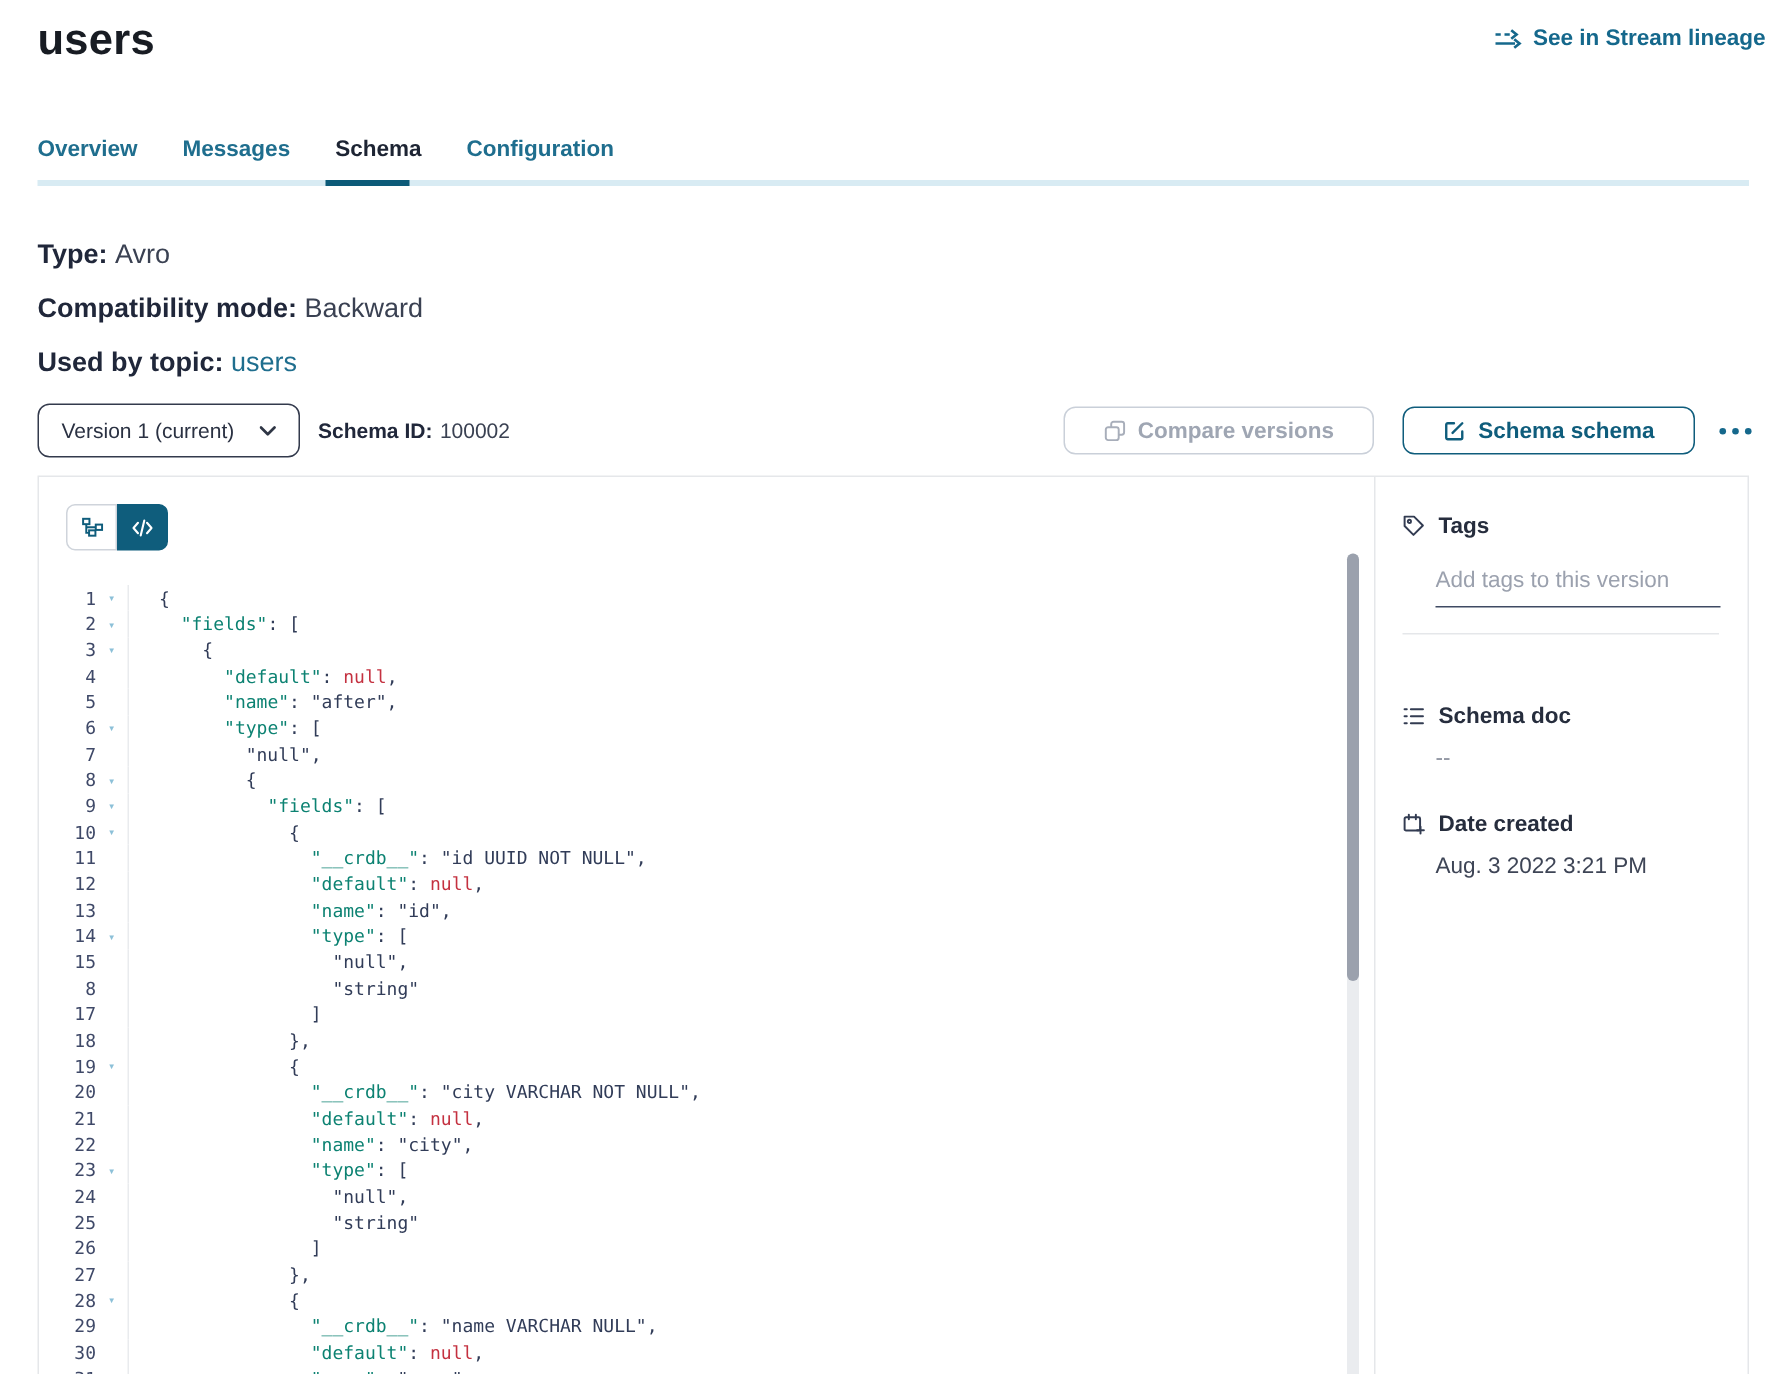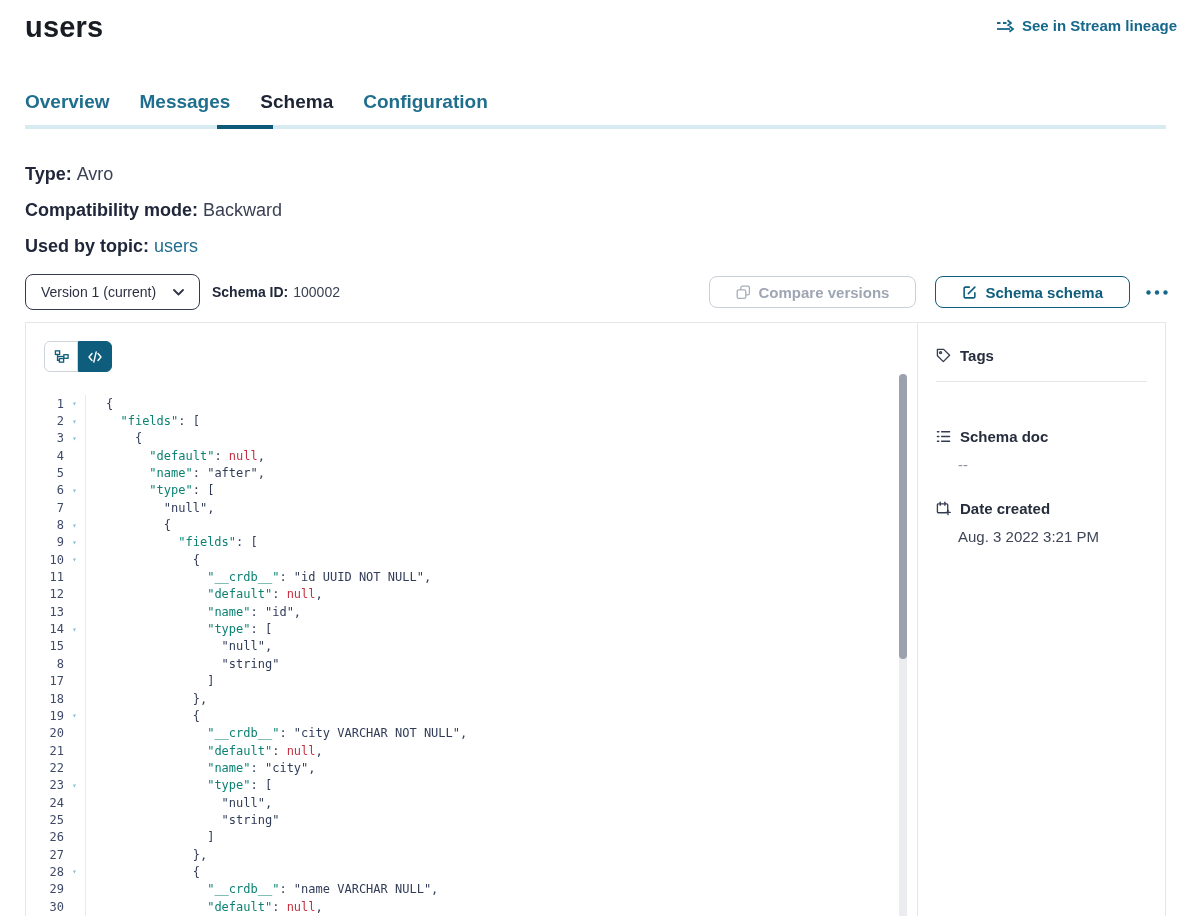--- a/index.html
+++ b/index.html
@@ -7,21 +7,21 @@
   body {
     width:1189px; height:916px; overflow:hidden; background:#fff;
     font-family:"Liberation Sans", sans-serif; color:#2b3242; position:relative;
   }
   
   .header-row { display:flex; justify-content:space-between; align-items:flex-start; padding:10px 12px 0 25px; }
   .page-title { font-size:29px; font-weight:700; color:#181c23; letter-spacing:.2px; margin:0; line-height:34px; }
   .lineage-link { display:flex; align-items:center; gap:7px; margin-top:7px; color:#15688c; font-size:15px; font-weight:600; cursor:pointer; text-decoration:none; }
   
   .tabs { display:flex; gap:30px; margin:47px 0 0 25px; }
-  .tab { font-size:19px; font-weight:600; color:#1f6e8e; padding-bottom:12px; cursor:pointer; }
+  .tab { font-size:15px; font-weight:600; color:#1f6e8e; padding-bottom:12px; cursor:pointer; }
   .tab.active { color:#1d2433; }
   .tab-track { position:relative; margin:0 23px 0 25px; height:4px; background:#d8ebf3; }
   .tab-active-bar { position:absolute; left:192px; top:0; width:56px; height:4px; background:#0c5a78; }
   
   .vk-row { display:flex; align-items:center; margin:36px 0 0 25px; }
   .btn-value { background:#0f5d7c; color:#fff; border:none; border-radius:6px; font-size:14px; padding:8px 14px; font-family:inherit; cursor:pointer; }
   .btn-key { margin-left:25px; color:#1f6e8e; font-size:14px; cursor:pointer; background:none; border:none; font-family:inherit; }
   
   .meta-row { display:flex; gap:15px; margin:35px 0 0 25px; font-size:18px;flex-direction:column; }
   .meta-group { display:flex; gap:5px; }
@@ -349,20 +349,21 @@
 
       <div class="sec-head">
         <span>
           <svg width="15" height="15" viewBox="0 0 16 16" fill="none" stroke="#333c52" stroke-width="1.4" stroke-linejoin="round">
             <path d="M8.2 1.5 H1.5 v6.7 L7.8 14.5 14.5 7.8 Z"></path>
             <circle cx="4.9" cy="4.9" r="1.1"></circle>
           </svg>
         </span>
         <span>Tags</span>
       </div>
+      <input class="tags-input" type="text" placeholder="Add tags to this version" style="">
       <hr class="side-divider">
 
       <div class="sec-head sec-schema-doc">
         <span>
           <svg width="15" height="15" viewBox="0 0 16 16" fill="none" stroke="#333c52" stroke-width="1.5" stroke-linecap="round">
             <line x1="1.5" y1="3" x2="3" y2="3"></line>
               <line x1="6" y1="3" x2="14.5" y2="3"></line>
             <line x1="1.5" y1="8" x2="3" y2="8"></line>
               <line x1="6" y1="8" x2="14.5" y2="8"></line>
             <line x1="1.5" y1="13" x2="3" y2="13"></line>

